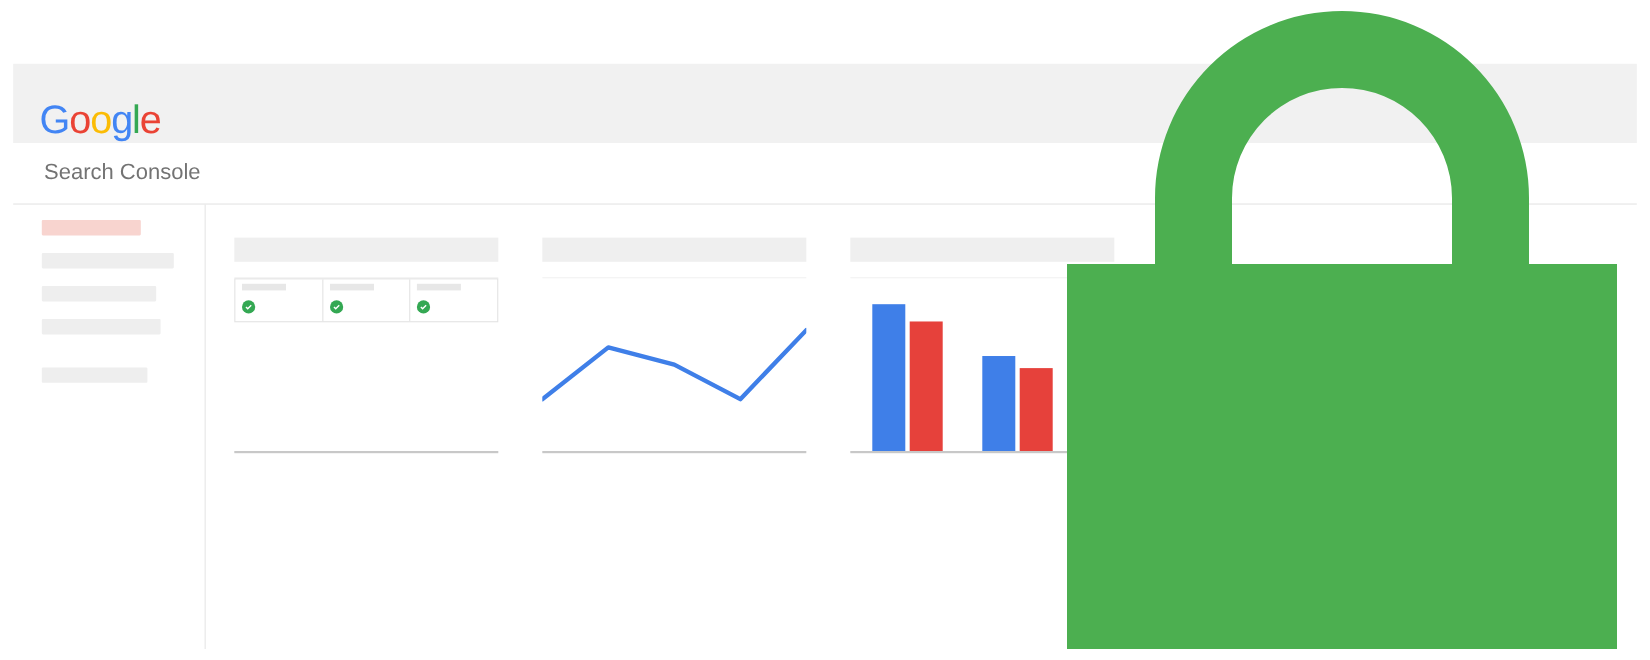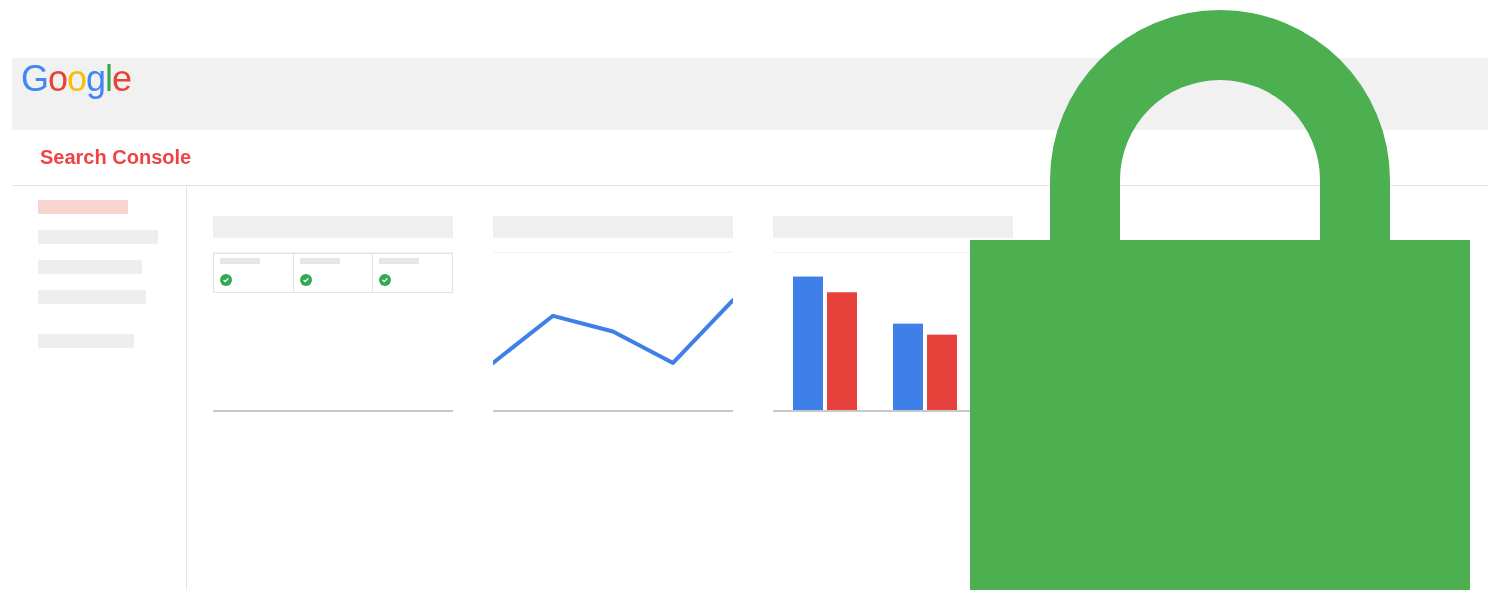--- a/index.html
+++ b/index.html
@@ -4,42 +4,42 @@
 <style>
   * { box-sizing: border-box; margin: 0; padding: 0; }
   html, body { width: 1500px; height: 600px; background: #ffffff; font-family: Arial, Helvetica, sans-serif; overflow: hidden; }
 
   .page { position: relative; width: 1500px; height: 600px; }
 
   
   .topbar {
     position: absolute; left: 12px; right: 12px; top: 58px; height: 72px;
     background: #f1f1f1;
-    display: flex; align-items: flex-start;
-    padding-left: 9px;
+    display: flex; align-items: flex-end;
+    padding-left: 24px;
   }
   .logo { font-size: 36px; font-weight: 500; letter-spacing: -1px; }
   .logo .g1 { color:#4285F4; }
   .logo .o1 { color:#EA4335; }
   .logo .o2 { color:#FBBC05; }
   .logo .g2 { color:#4285F4; }
   .logo .l  { color:#34A853; }
   .logo .e  { color:#EA4335; }
 
   
   .product-row {
     position: absolute; left: 12px; right: 12px; top: 130px; height: 56px;
     border-bottom: 1px solid #e4e4e4;
     display:flex; align-items:center;
     padding-left:28px;
   }
   .product-name {
-    color: #ef4444;
+    color: #737373;
     font-size: 20px;
-    font-weight: 700;
+    font-weight: 400;
   }
 
   
   .body {
     position: absolute; left: 12px; right: 12px; top: 186px; bottom: 10px;
   }
   .sidebar {
     position:absolute; left: 0; top: 14px; width: 174px;
   }
   .sidebar .item {

